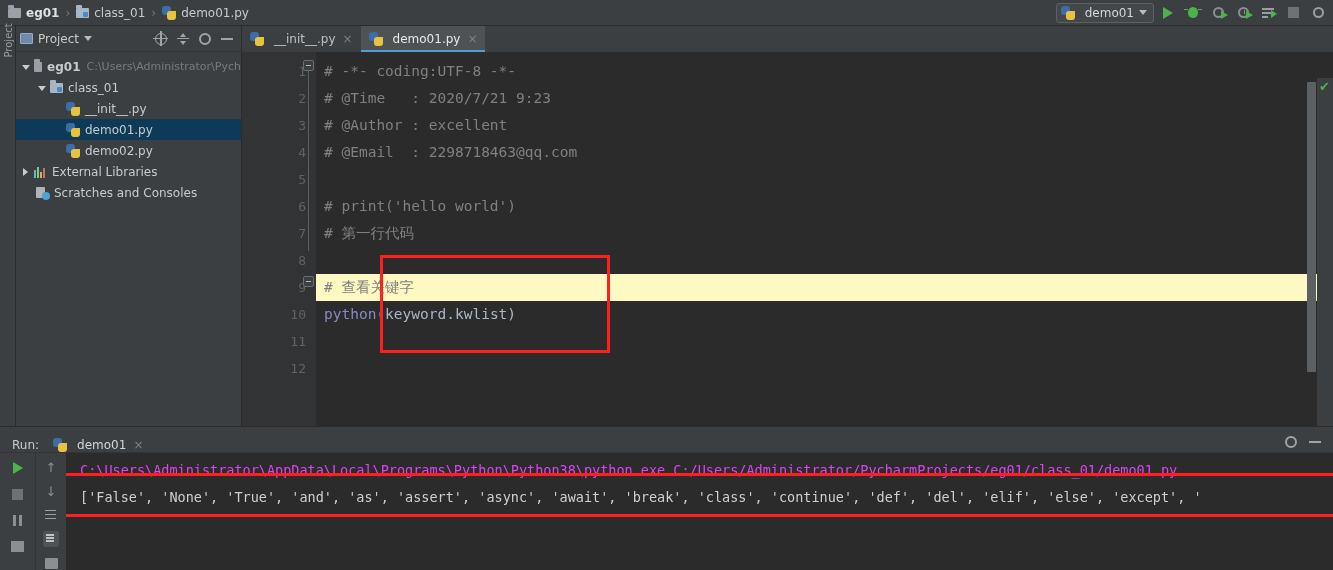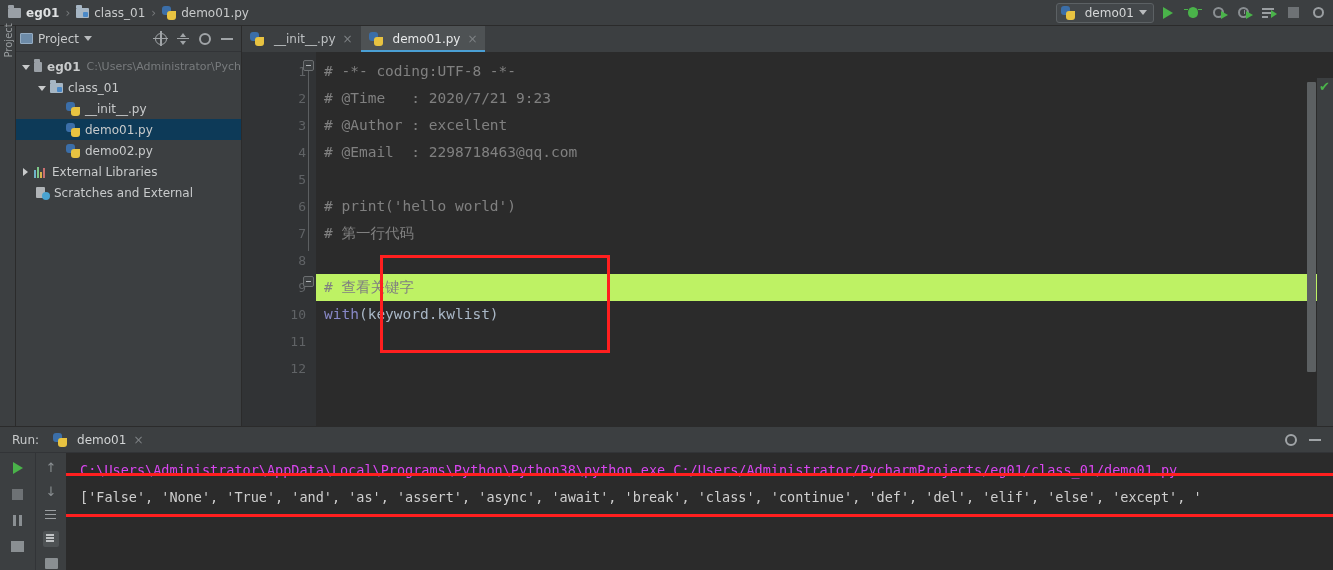--- a/index.html
+++ b/index.html
@@ -286,21 +286,21 @@
 
   .code {
     flex: 1; padding-top: 6px; position: relative;
     font-family: "DejaVu Sans Mono", "Liberation Mono", monospace;
     font-size: 14.5px;
   }
   .cline {
     height: 27px; line-height: 27px; padding-left: 8px; white-space: pre;
     color: #a9b7c6;
   }
-  .cline.caret { background: #bef264; }
+  .cline.caret { background: #fef9c3; }
   .cm { color: #808080; }
   .kw { color: #cc7832; }
   .fn { color: #8888c6; }
   .tx { color: #a9b7c6; }
 
   
   .ann-code {
     position: absolute; left: 64px; top: 203px; width: 230px; height: 98px;
     border: 3px solid #ff1f1f; pointer-events: none; z-index: 5;
   }
@@ -318,21 +318,21 @@
     position: absolute; right: 17px; top: 30px; width: 9px; height: 290px;
     background: #5c6062; border-radius: 1px;
   }
 
   
   .run-panel {
     position: absolute; left: 0; top: 426px; width: 1333px; height: 144px;
     background: #3c3f41; border-top: 1px solid #2b2b2b;
   }
   .run-header {
-    height: 26px; display: flex; align-items: center; padding-left: 12px;
+    height: 26px; display: flex; align-items: flex-end; padding-left: 12px;
     border-bottom: 1px solid #323437;
   }
   .run-label { font-size: 12px; color: #c8cacb; margin-right: 14px; }
   .run-tab {
     display: flex; align-items: center; gap: 5px; font-size: 12px; color: #d2d4d5;
   }
   .run-header-right { margin-left: auto; display: flex; gap: 4px; padding-right: 8px; }
 
   .run-body { display: flex; height: 118px; }
   .run-side {
@@ -500,21 +500,21 @@
             <i></i>
             <i></i>
             <i></i>
             <i></i>
           </span>
         <span class="tree-label">External Libraries</span>
       </div>
 
       <div class="tree-row" style="padding-left:20px;">
         <span class="scratch-ico"></span>
-        <span class="tree-label">Scratches and External</span>
+        <span class="tree-label">Scratches and Consoles</span>
       </div>
     </div>
   </div>
 
   <div class="editor-area">
     <div class="tabbar">
       <div class="tab">
         <span class="py-ico"></span>
         <span>__init__.py</span>
         <span class="tab-close">×</span>
@@ -548,21 +548,21 @@
       <div class="code">
         <div class="cline"><span class="cm"># -*- coding:UTF-8 -*-</span></div>
         <div class="cline"><span class="cm"># @Time   : 2020/7/21 9:23</span></div>
         <div class="cline"><span class="cm"># @Author : excellent</span></div>
         <div class="cline"><span class="cm"># @Email  : 2298718463@qq.com</span></div>
         <div class="cline"><span class="cm"></span></div>
         <div class="cline"><span class="cm"># print('hello world')</span></div>
         <div class="cline"><span class="cm"># 第一行代码</span></div>
         <div class="cline"><span class="cm"></span></div>
         <div class="cline caret"><span class="cm"># 查看关键字</span></div>
-        <div class="cline"><span class="fn">with</span><span class="tx">(keyword.kwlist)</span></div>
+        <div class="cline"><span class="fn">python</span><span class="tx">(keyword.kwlist)</span></div>
         <div class="cline"><span class="tx"></span></div>
 
         <div class="ann-code"></div>
       </div>
 
       <div class="vscroll"></div>
 
       <div class="inspect">
         <div class="check-ok">✔</div>
       </div>

